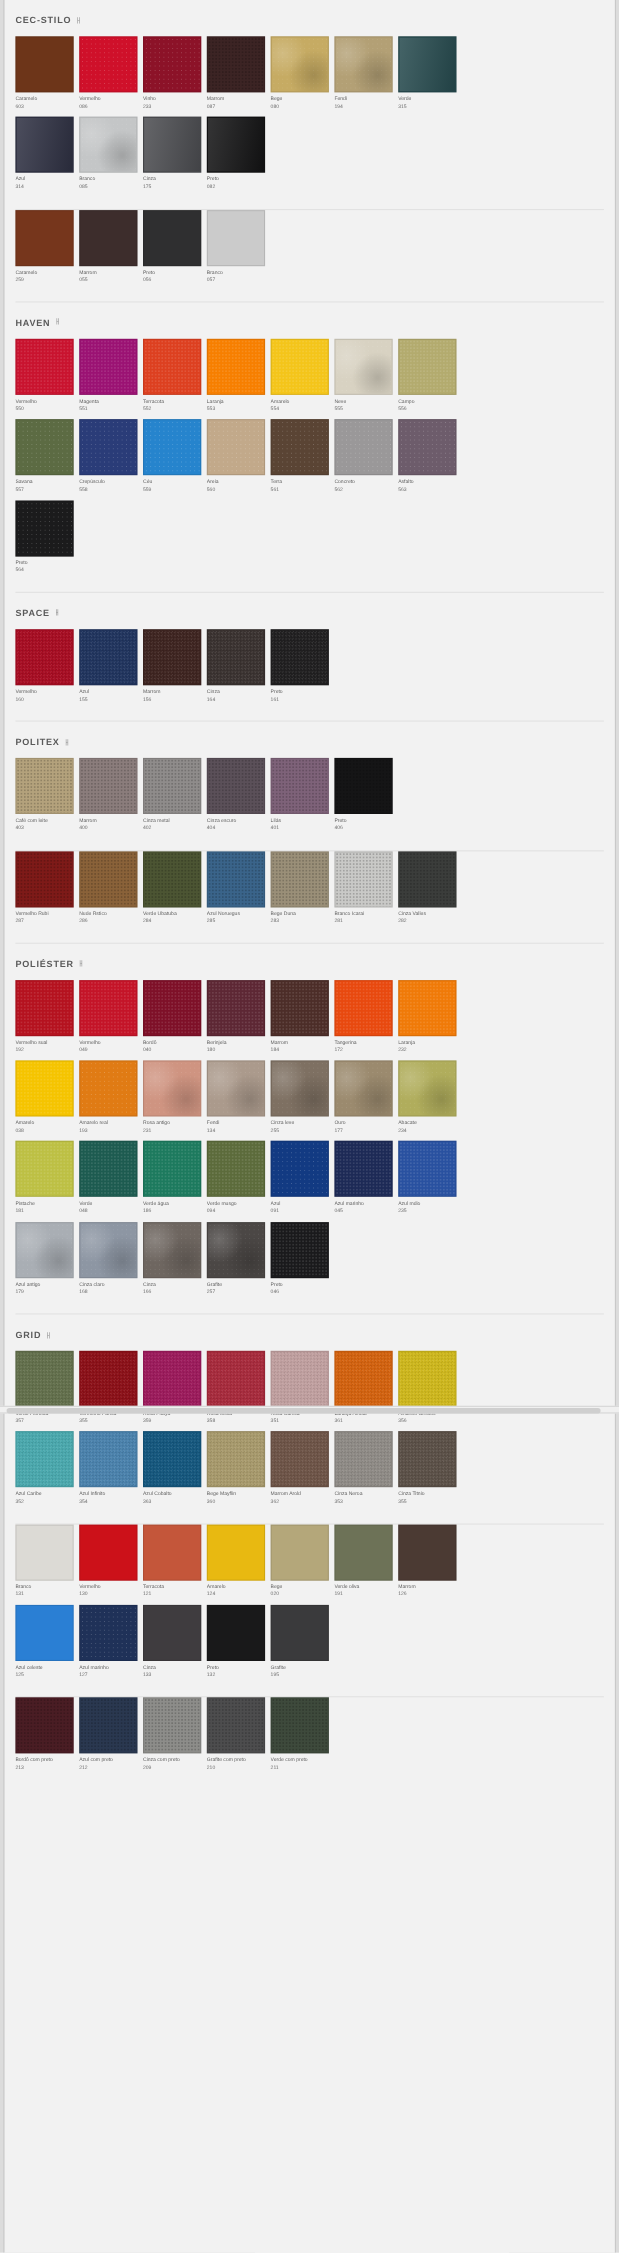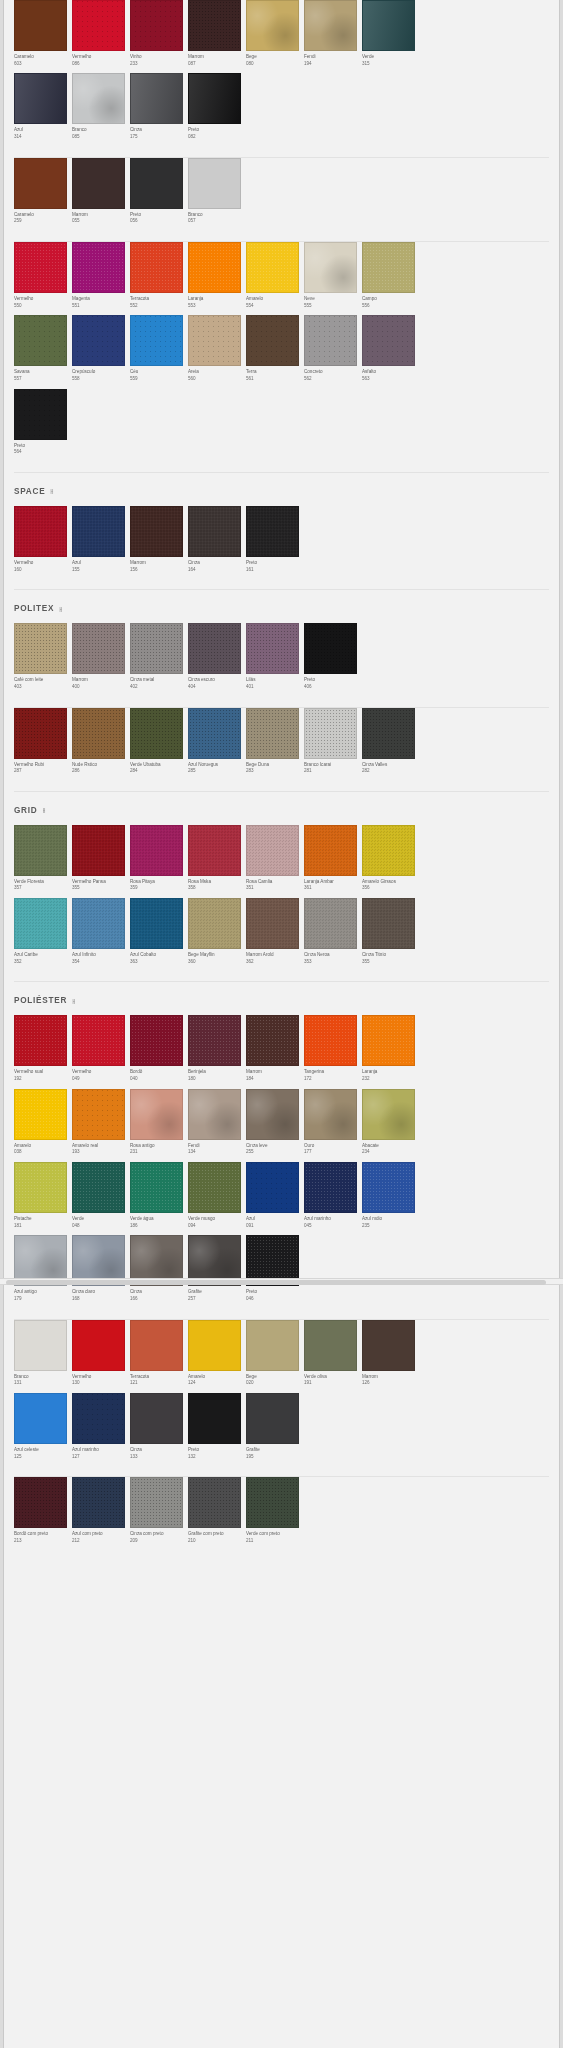--- a/index.html
+++ b/index.html
@@ -151,20 +151,24 @@
   }
 </style>
 </head>
 <body>
 
 <div id="page">
   <div class="rail-left"></div>
   <div class="rail-right"></div>
   <div class="sections" id="sections-root">
       <div class="section">
+        <div class="section-head">
+          <span class="section-title">CEC-STILO</span>
+          <span class="collapse-icon">|-|</span>
+        </div>
         <div class="swatch-grid">
           <div class="swatch-cell">
             <div class="swatch-chip tex-smooth" style="background: rgb(109, 53, 25);"></div>
             <div class="swatch-name">Caramelo</div>
             <div class="swatch-code">603</div>
           </div>
           <div class="swatch-cell">
             <div class="swatch-chip tex-speck" style="background: rgb(207, 16, 42);"></div>
             <div class="swatch-name">Vermelho</div>
             <div class="swatch-code">086</div>
@@ -236,20 +240,24 @@
           </div>
           <div class="swatch-cell">
             <div class="swatch-chip tex-smooth" style="background: rgb(203, 203, 203);"></div>
             <div class="swatch-name">Branco</div>
             <div class="swatch-code">057</div>
           </div>
         </div>
         <div class="section-divider"></div>
       </div>
       <div class="section">
+        <div class="section-head">
+          <span class="section-title">HAVEN</span>
+          <span class="collapse-icon">|-|</span>
+        </div>
         <div class="swatch-grid">
           <div class="swatch-cell">
             <div class="swatch-chip tex-dot" style="background: rgb(201, 19, 47);"></div>
             <div class="swatch-name">Vermelho</div>
             <div class="swatch-code">550</div>
           </div>
           <div class="swatch-cell">
             <div class="swatch-chip tex-dot" style="background: rgb(155, 18, 115);"></div>
             <div class="swatch-name">Magenta</div>
             <div class="swatch-code">551</div>
@@ -430,20 +438,159 @@
           <div class="swatch-cell">
             <div class="swatch-chip tex-grain" style="background: rgb(59, 61, 59);"></div>
             <div class="swatch-name">Cinza Valles</div>
             <div class="swatch-code">282</div>
           </div>
         </div>
         <div class="section-divider"></div>
       </div>
       <div class="section">
         <div class="section-head">
+          <span class="section-title">POLIÉSTER</span>
+          <span class="collapse-icon">|-|</span>
+        </div>
+        <div class="swatch-grid">
+          <div class="swatch-cell">
+            <div class="swatch-chip tex-dot" style="background: rgb(181, 18, 31);"></div>
+            <div class="swatch-name">Vermelho sual</div>
+            <div class="swatch-code">192</div>
+          </div>
+          <div class="swatch-cell">
+            <div class="swatch-chip tex-dot" style="background: rgb(196, 20, 40);"></div>
+            <div class="swatch-name">Vermelho</div>
+            <div class="swatch-code">049</div>
+          </div>
+          <div class="swatch-cell">
+            <div class="swatch-chip tex-dot" style="background: rgb(126, 16, 40);"></div>
+            <div class="swatch-name">Bordô</div>
+            <div class="swatch-code">040</div>
+          </div>
+          <div class="swatch-cell">
+            <div class="swatch-chip tex-dot" style="background: rgb(93, 39, 52);"></div>
+            <div class="swatch-name">Berinjela</div>
+            <div class="swatch-code">180</div>
+          </div>
+          <div class="swatch-cell">
+            <div class="swatch-chip tex-dot" style="background: rgb(76, 45, 40);"></div>
+            <div class="swatch-name">Marrom</div>
+            <div class="swatch-code">184</div>
+          </div>
+          <div class="swatch-cell">
+            <div class="swatch-chip tex-dot" style="background: rgb(232, 73, 15);"></div>
+            <div class="swatch-name">Tangerina</div>
+            <div class="swatch-code">172</div>
+          </div>
+          <div class="swatch-cell">
+            <div class="swatch-chip tex-dot" style="background: rgb(240, 122, 8);"></div>
+            <div class="swatch-name">Laranja</div>
+            <div class="swatch-code">232</div>
+          </div>
+          <div class="swatch-cell">
+            <div class="swatch-chip tex-dot" style="background: rgb(245, 196, 0);"></div>
+            <div class="swatch-name">Amarelo</div>
+            <div class="swatch-code">038</div>
+          </div>
+          <div class="swatch-cell">
+            <div class="swatch-chip tex-speck" style="background: rgb(224, 123, 20);"></div>
+            <div class="swatch-name">Amarelo real</div>
+            <div class="swatch-code">193</div>
+          </div>
+          <div class="swatch-cell">
+            <div class="swatch-chip tex-mottle" style="background: rgb(207, 148, 129);"></div>
+            <div class="swatch-name">Rosa antigo</div>
+            <div class="swatch-code">231</div>
+          </div>
+          <div class="swatch-cell">
+            <div class="swatch-chip tex-mottle" style="background: rgb(171, 154, 140);"></div>
+            <div class="swatch-name">Fendi</div>
+            <div class="swatch-code">134</div>
+          </div>
+          <div class="swatch-cell">
+            <div class="swatch-chip tex-mottle" style="background: rgb(126, 112, 98);"></div>
+            <div class="swatch-name">Cinza leve</div>
+            <div class="swatch-code">255</div>
+          </div>
+          <div class="swatch-cell">
+            <div class="swatch-chip tex-mottle" style="background: rgb(155, 138, 110);"></div>
+            <div class="swatch-name">Ouro</div>
+            <div class="swatch-code">177</div>
+          </div>
+          <div class="swatch-cell">
+            <div class="swatch-chip tex-mottle" style="background: rgb(176, 173, 92);"></div>
+            <div class="swatch-name">Abacate</div>
+            <div class="swatch-code">234</div>
+          </div>
+          <div class="swatch-cell">
+            <div class="swatch-chip tex-dot" style="background: rgb(189, 192, 68);"></div>
+            <div class="swatch-name">Pistache</div>
+            <div class="swatch-code">181</div>
+          </div>
+          <div class="swatch-cell">
+            <div class="swatch-chip tex-dot" style="background: rgb(29, 91, 80);"></div>
+            <div class="swatch-name">Verde</div>
+            <div class="swatch-code">048</div>
+          </div>
+          <div class="swatch-cell">
+            <div class="swatch-chip tex-dot" style="background: rgb(29, 122, 94);"></div>
+            <div class="swatch-name">Verde água</div>
+            <div class="swatch-code">186</div>
+          </div>
+          <div class="swatch-cell">
+            <div class="swatch-chip tex-dot" style="background: rgb(92, 107, 59);"></div>
+            <div class="swatch-name">Verde musgo</div>
+            <div class="swatch-code">094</div>
+          </div>
+          <div class="swatch-cell">
+            <div class="swatch-chip tex-speck" style="background: rgb(18, 58, 130);"></div>
+            <div class="swatch-name">Azul</div>
+            <div class="swatch-code">091</div>
+          </div>
+          <div class="swatch-cell">
+            <div class="swatch-chip tex-dot" style="background: rgb(29, 42, 86);"></div>
+            <div class="swatch-name">Azul marinho</div>
+            <div class="swatch-code">045</div>
+          </div>
+          <div class="swatch-cell">
+            <div class="swatch-chip tex-dot" style="background: rgb(41, 81, 160);"></div>
+            <div class="swatch-name">Azul mdio</div>
+            <div class="swatch-code">235</div>
+          </div>
+          <div class="swatch-cell">
+            <div class="swatch-chip tex-mottle" style="background: rgb(169, 174, 180);"></div>
+            <div class="swatch-name">Azul antigo</div>
+            <div class="swatch-code">179</div>
+          </div>
+          <div class="swatch-cell">
+            <div class="swatch-chip tex-mottle" style="background: rgb(141, 150, 163);"></div>
+            <div class="swatch-name">Cinza claro</div>
+            <div class="swatch-code">168</div>
+          </div>
+          <div class="swatch-cell">
+            <div class="swatch-chip tex-mottle" style="background: rgb(110, 102, 96);"></div>
+            <div class="swatch-name">Cinza</div>
+            <div class="swatch-code">166</div>
+          </div>
+          <div class="swatch-cell">
+            <div class="swatch-chip tex-mottle" style="background: rgb(75, 71, 69);"></div>
+            <div class="swatch-name">Grafite</div>
+            <div class="swatch-code">257</div>
+          </div>
+          <div class="swatch-cell">
+            <div class="swatch-chip tex-dot" style="background: rgb(26, 26, 28);"></div>
+            <div class="swatch-name">Preto</div>
+            <div class="swatch-code">046</div>
+          </div>
+        </div>
+        <div class="section-divider"></div>
+      </div>
+      <div class="section">
+        <div class="section-head">
           <span class="section-title">GRID</span>
           <span class="collapse-icon">|-|</span>
         </div>
         <div class="swatch-grid">
           <div class="swatch-cell">
             <div class="swatch-chip tex-weave" style="background: rgb(99, 112, 76);"></div>
             <div class="swatch-name">Verde Floresta</div>
             <div class="swatch-code">357</div>
           </div>
           <div class="swatch-cell">
@@ -503,159 +650,20 @@
           </div>
           <div class="swatch-cell">
             <div class="swatch-chip tex-weave" style="background: rgb(143, 139, 134);"></div>
             <div class="swatch-name">Cinza Neroa</div>
             <div class="swatch-code">353</div>
           </div>
           <div class="swatch-cell">
             <div class="swatch-chip tex-weave" style="background: rgb(91, 80, 71);"></div>
             <div class="swatch-name">Cinza Titnio</div>
             <div class="swatch-code">355</div>
-          </div>
-        </div>
-        <div class="section-divider"></div>
-      </div>
-      <div class="section">
-        <div class="section-head">
-          <span class="section-title">POLIÉSTER</span>
-          <span class="collapse-icon">|-|</span>
-        </div>
-        <div class="swatch-grid">
-          <div class="swatch-cell">
-            <div class="swatch-chip tex-dot" style="background: rgb(181, 18, 31);"></div>
-            <div class="swatch-name">Vermelho sual</div>
-            <div class="swatch-code">192</div>
-          </div>
-          <div class="swatch-cell">
-            <div class="swatch-chip tex-dot" style="background: rgb(196, 20, 40);"></div>
-            <div class="swatch-name">Vermelho</div>
-            <div class="swatch-code">049</div>
-          </div>
-          <div class="swatch-cell">
-            <div class="swatch-chip tex-dot" style="background: rgb(126, 16, 40);"></div>
-            <div class="swatch-name">Bordô</div>
-            <div class="swatch-code">040</div>
-          </div>
-          <div class="swatch-cell">
-            <div class="swatch-chip tex-dot" style="background: rgb(93, 39, 52);"></div>
-            <div class="swatch-name">Berinjela</div>
-            <div class="swatch-code">180</div>
-          </div>
-          <div class="swatch-cell">
-            <div class="swatch-chip tex-dot" style="background: rgb(76, 45, 40);"></div>
-            <div class="swatch-name">Marrom</div>
-            <div class="swatch-code">184</div>
-          </div>
-          <div class="swatch-cell">
-            <div class="swatch-chip tex-dot" style="background: rgb(232, 73, 15);"></div>
-            <div class="swatch-name">Tangerina</div>
-            <div class="swatch-code">172</div>
-          </div>
-          <div class="swatch-cell">
-            <div class="swatch-chip tex-dot" style="background: rgb(240, 122, 8);"></div>
-            <div class="swatch-name">Laranja</div>
-            <div class="swatch-code">232</div>
-          </div>
-          <div class="swatch-cell">
-            <div class="swatch-chip tex-dot" style="background: rgb(245, 196, 0);"></div>
-            <div class="swatch-name">Amarelo</div>
-            <div class="swatch-code">038</div>
-          </div>
-          <div class="swatch-cell">
-            <div class="swatch-chip tex-speck" style="background: rgb(224, 123, 20);"></div>
-            <div class="swatch-name">Amarelo real</div>
-            <div class="swatch-code">193</div>
-          </div>
-          <div class="swatch-cell">
-            <div class="swatch-chip tex-mottle" style="background: rgb(207, 148, 129);"></div>
-            <div class="swatch-name">Rosa antigo</div>
-            <div class="swatch-code">231</div>
-          </div>
-          <div class="swatch-cell">
-            <div class="swatch-chip tex-mottle" style="background: rgb(171, 154, 140);"></div>
-            <div class="swatch-name">Fendi</div>
-            <div class="swatch-code">134</div>
-          </div>
-          <div class="swatch-cell">
-            <div class="swatch-chip tex-mottle" style="background: rgb(126, 112, 98);"></div>
-            <div class="swatch-name">Cinza leve</div>
-            <div class="swatch-code">255</div>
-          </div>
-          <div class="swatch-cell">
-            <div class="swatch-chip tex-mottle" style="background: rgb(155, 138, 110);"></div>
-            <div class="swatch-name">Ouro</div>
-            <div class="swatch-code">177</div>
-          </div>
-          <div class="swatch-cell">
-            <div class="swatch-chip tex-mottle" style="background: rgb(176, 173, 92);"></div>
-            <div class="swatch-name">Abacate</div>
-            <div class="swatch-code">234</div>
-          </div>
-          <div class="swatch-cell">
-            <div class="swatch-chip tex-dot" style="background: rgb(189, 192, 68);"></div>
-            <div class="swatch-name">Pistache</div>
-            <div class="swatch-code">181</div>
-          </div>
-          <div class="swatch-cell">
-            <div class="swatch-chip tex-dot" style="background: rgb(29, 91, 80);"></div>
-            <div class="swatch-name">Verde</div>
-            <div class="swatch-code">048</div>
-          </div>
-          <div class="swatch-cell">
-            <div class="swatch-chip tex-dot" style="background: rgb(29, 122, 94);"></div>
-            <div class="swatch-name">Verde água</div>
-            <div class="swatch-code">186</div>
-          </div>
-          <div class="swatch-cell">
-            <div class="swatch-chip tex-dot" style="background: rgb(92, 107, 59);"></div>
-            <div class="swatch-name">Verde musgo</div>
-            <div class="swatch-code">094</div>
-          </div>
-          <div class="swatch-cell">
-            <div class="swatch-chip tex-speck" style="background: rgb(18, 58, 130);"></div>
-            <div class="swatch-name">Azul</div>
-            <div class="swatch-code">091</div>
-          </div>
-          <div class="swatch-cell">
-            <div class="swatch-chip tex-dot" style="background: rgb(29, 42, 86);"></div>
-            <div class="swatch-name">Azul marinho</div>
-            <div class="swatch-code">045</div>
-          </div>
-          <div class="swatch-cell">
-            <div class="swatch-chip tex-dot" style="background: rgb(41, 81, 160);"></div>
-            <div class="swatch-name">Azul mdio</div>
-            <div class="swatch-code">235</div>
-          </div>
-          <div class="swatch-cell">
-            <div class="swatch-chip tex-mottle" style="background: rgb(169, 174, 180);"></div>
-            <div class="swatch-name">Azul antigo</div>
-            <div class="swatch-code">179</div>
-          </div>
-          <div class="swatch-cell">
-            <div class="swatch-chip tex-mottle" style="background: rgb(141, 150, 163);"></div>
-            <div class="swatch-name">Cinza claro</div>
-            <div class="swatch-code">168</div>
-          </div>
-          <div class="swatch-cell">
-            <div class="swatch-chip tex-mottle" style="background: rgb(110, 102, 96);"></div>
-            <div class="swatch-name">Cinza</div>
-            <div class="swatch-code">166</div>
-          </div>
-          <div class="swatch-cell">
-            <div class="swatch-chip tex-mottle" style="background: rgb(75, 71, 69);"></div>
-            <div class="swatch-name">Grafite</div>
-            <div class="swatch-code">257</div>
-          </div>
-          <div class="swatch-cell">
-            <div class="swatch-chip tex-dot" style="background: rgb(26, 26, 28);"></div>
-            <div class="swatch-name">Preto</div>
-            <div class="swatch-code">046</div>
           </div>
         </div>
         <div class="section-divider"></div>
       </div>
       <div class="section">
         <div class="swatch-grid">
           <div class="swatch-cell">
             <div class="swatch-chip tex-smooth" style="background: rgb(220, 218, 213);"></div>
             <div class="swatch-name">Branco</div>
             <div class="swatch-code">131</div>

